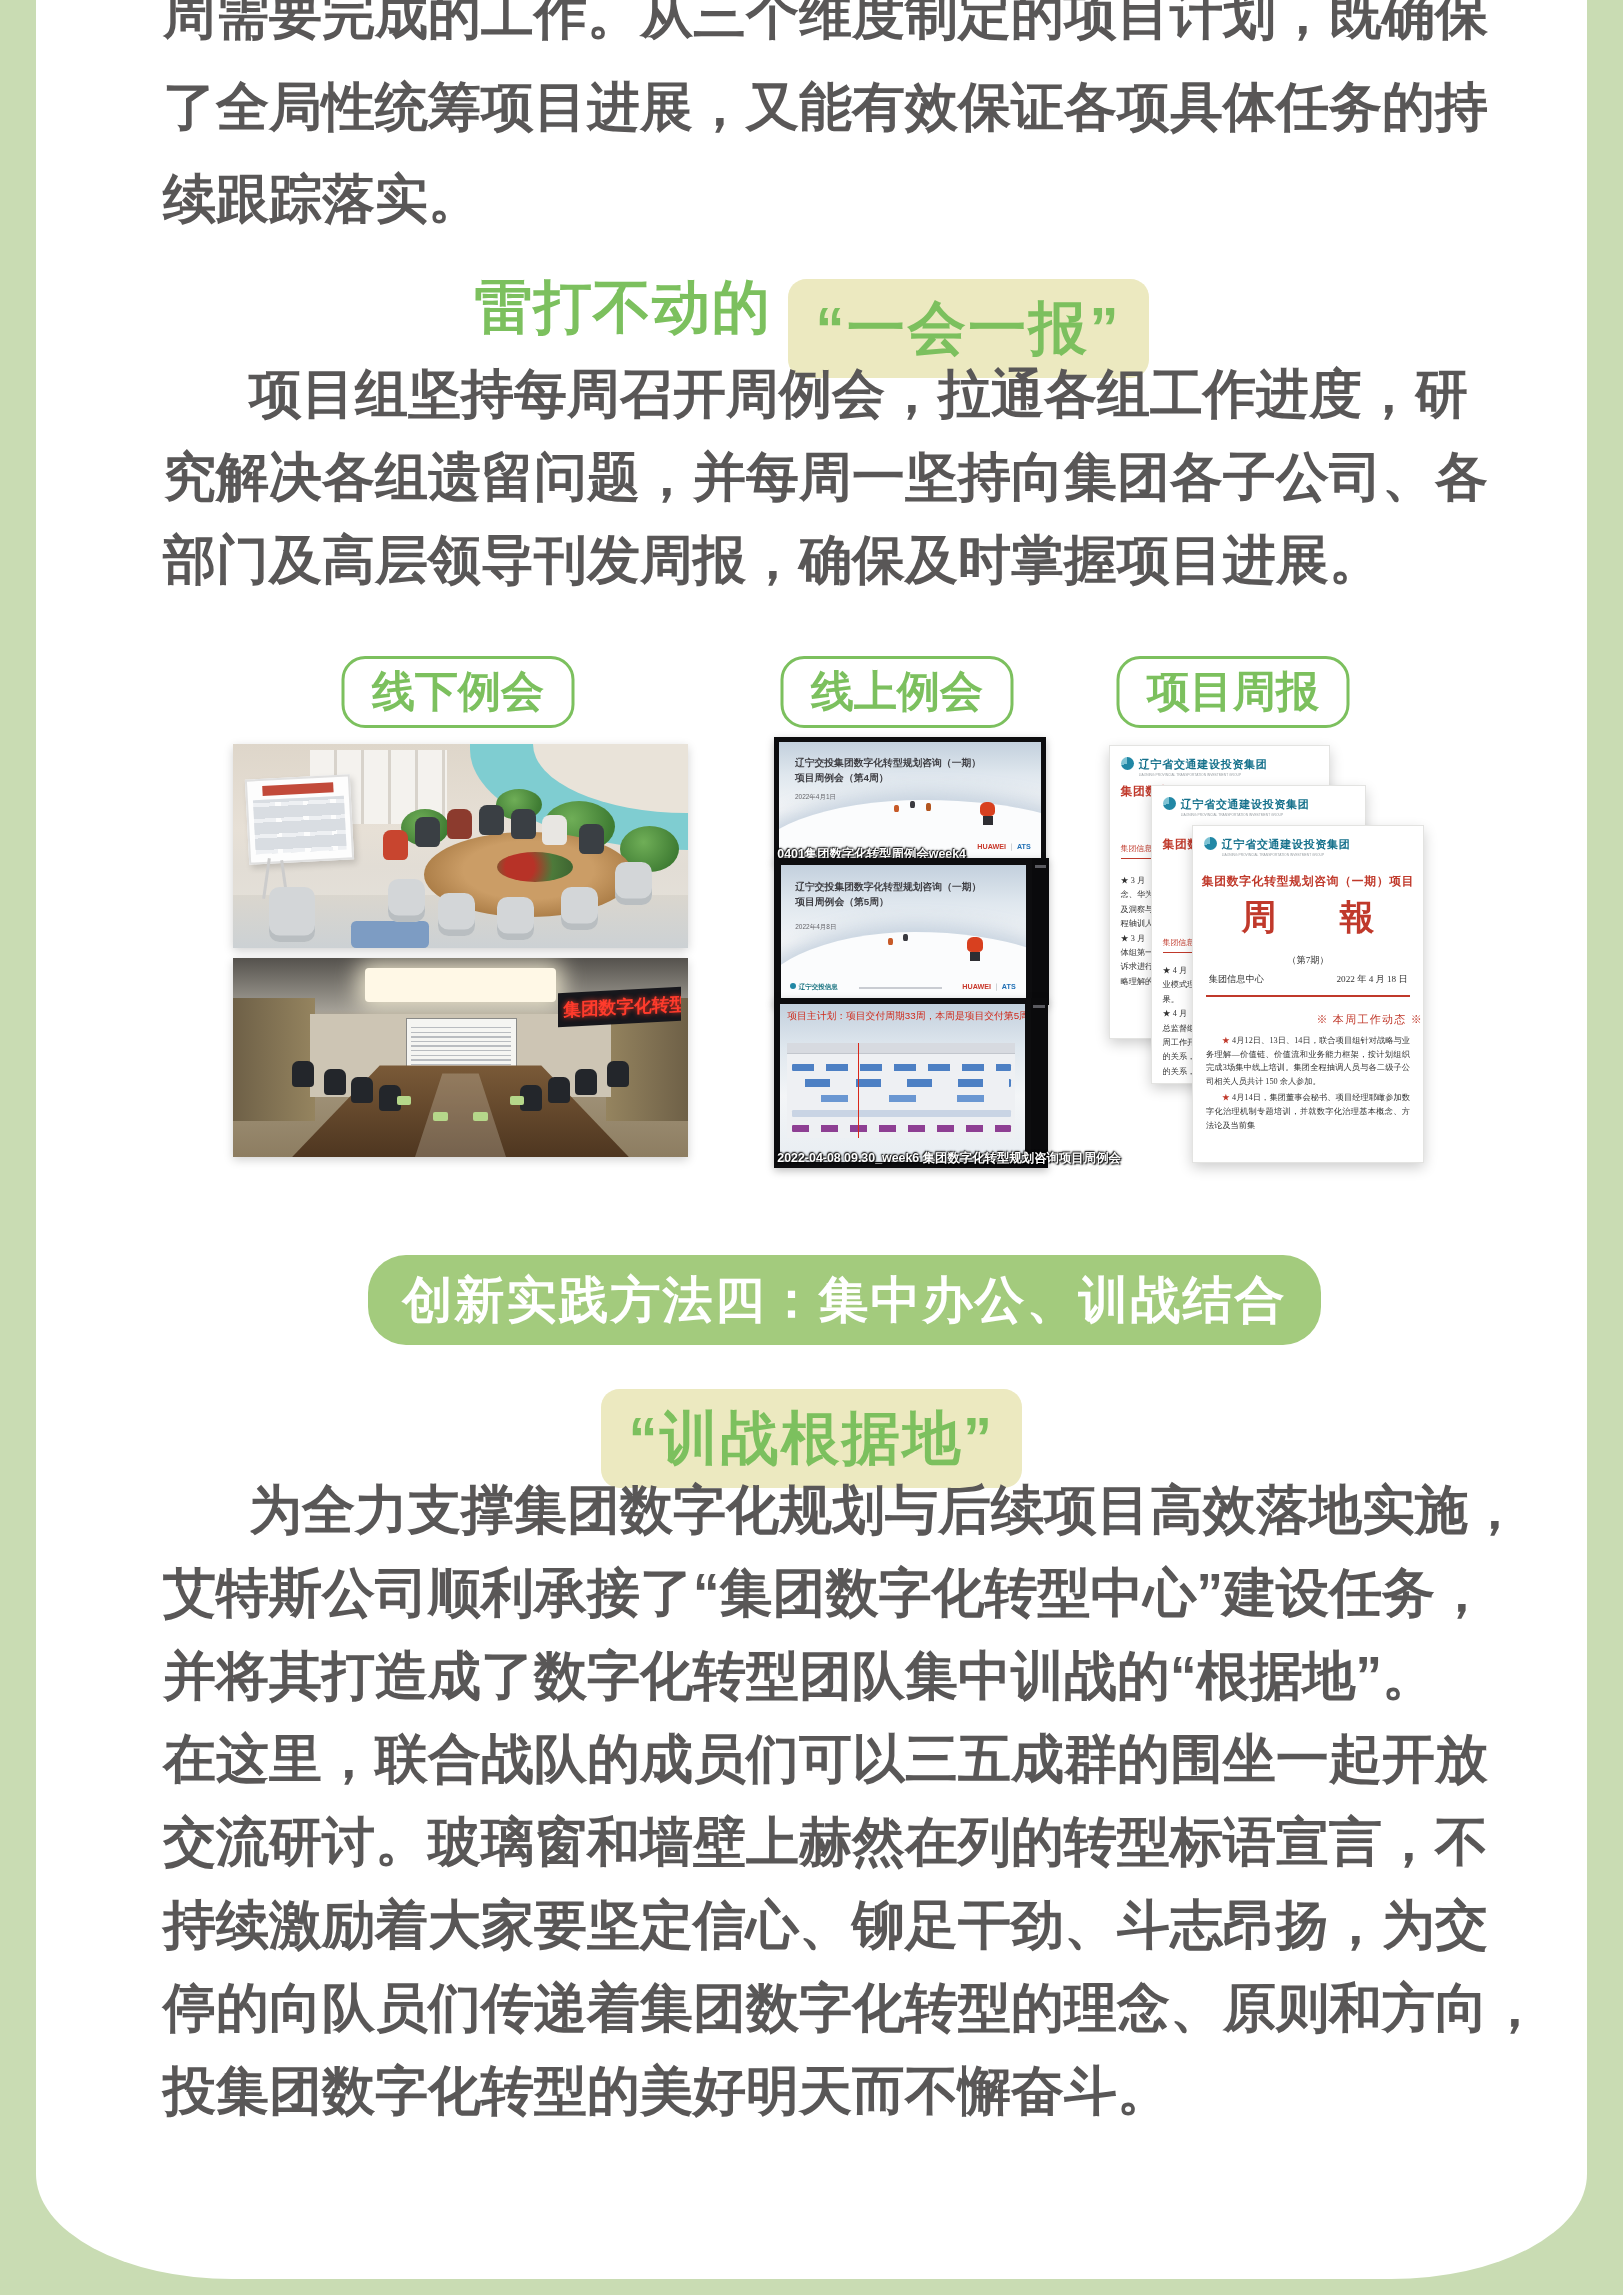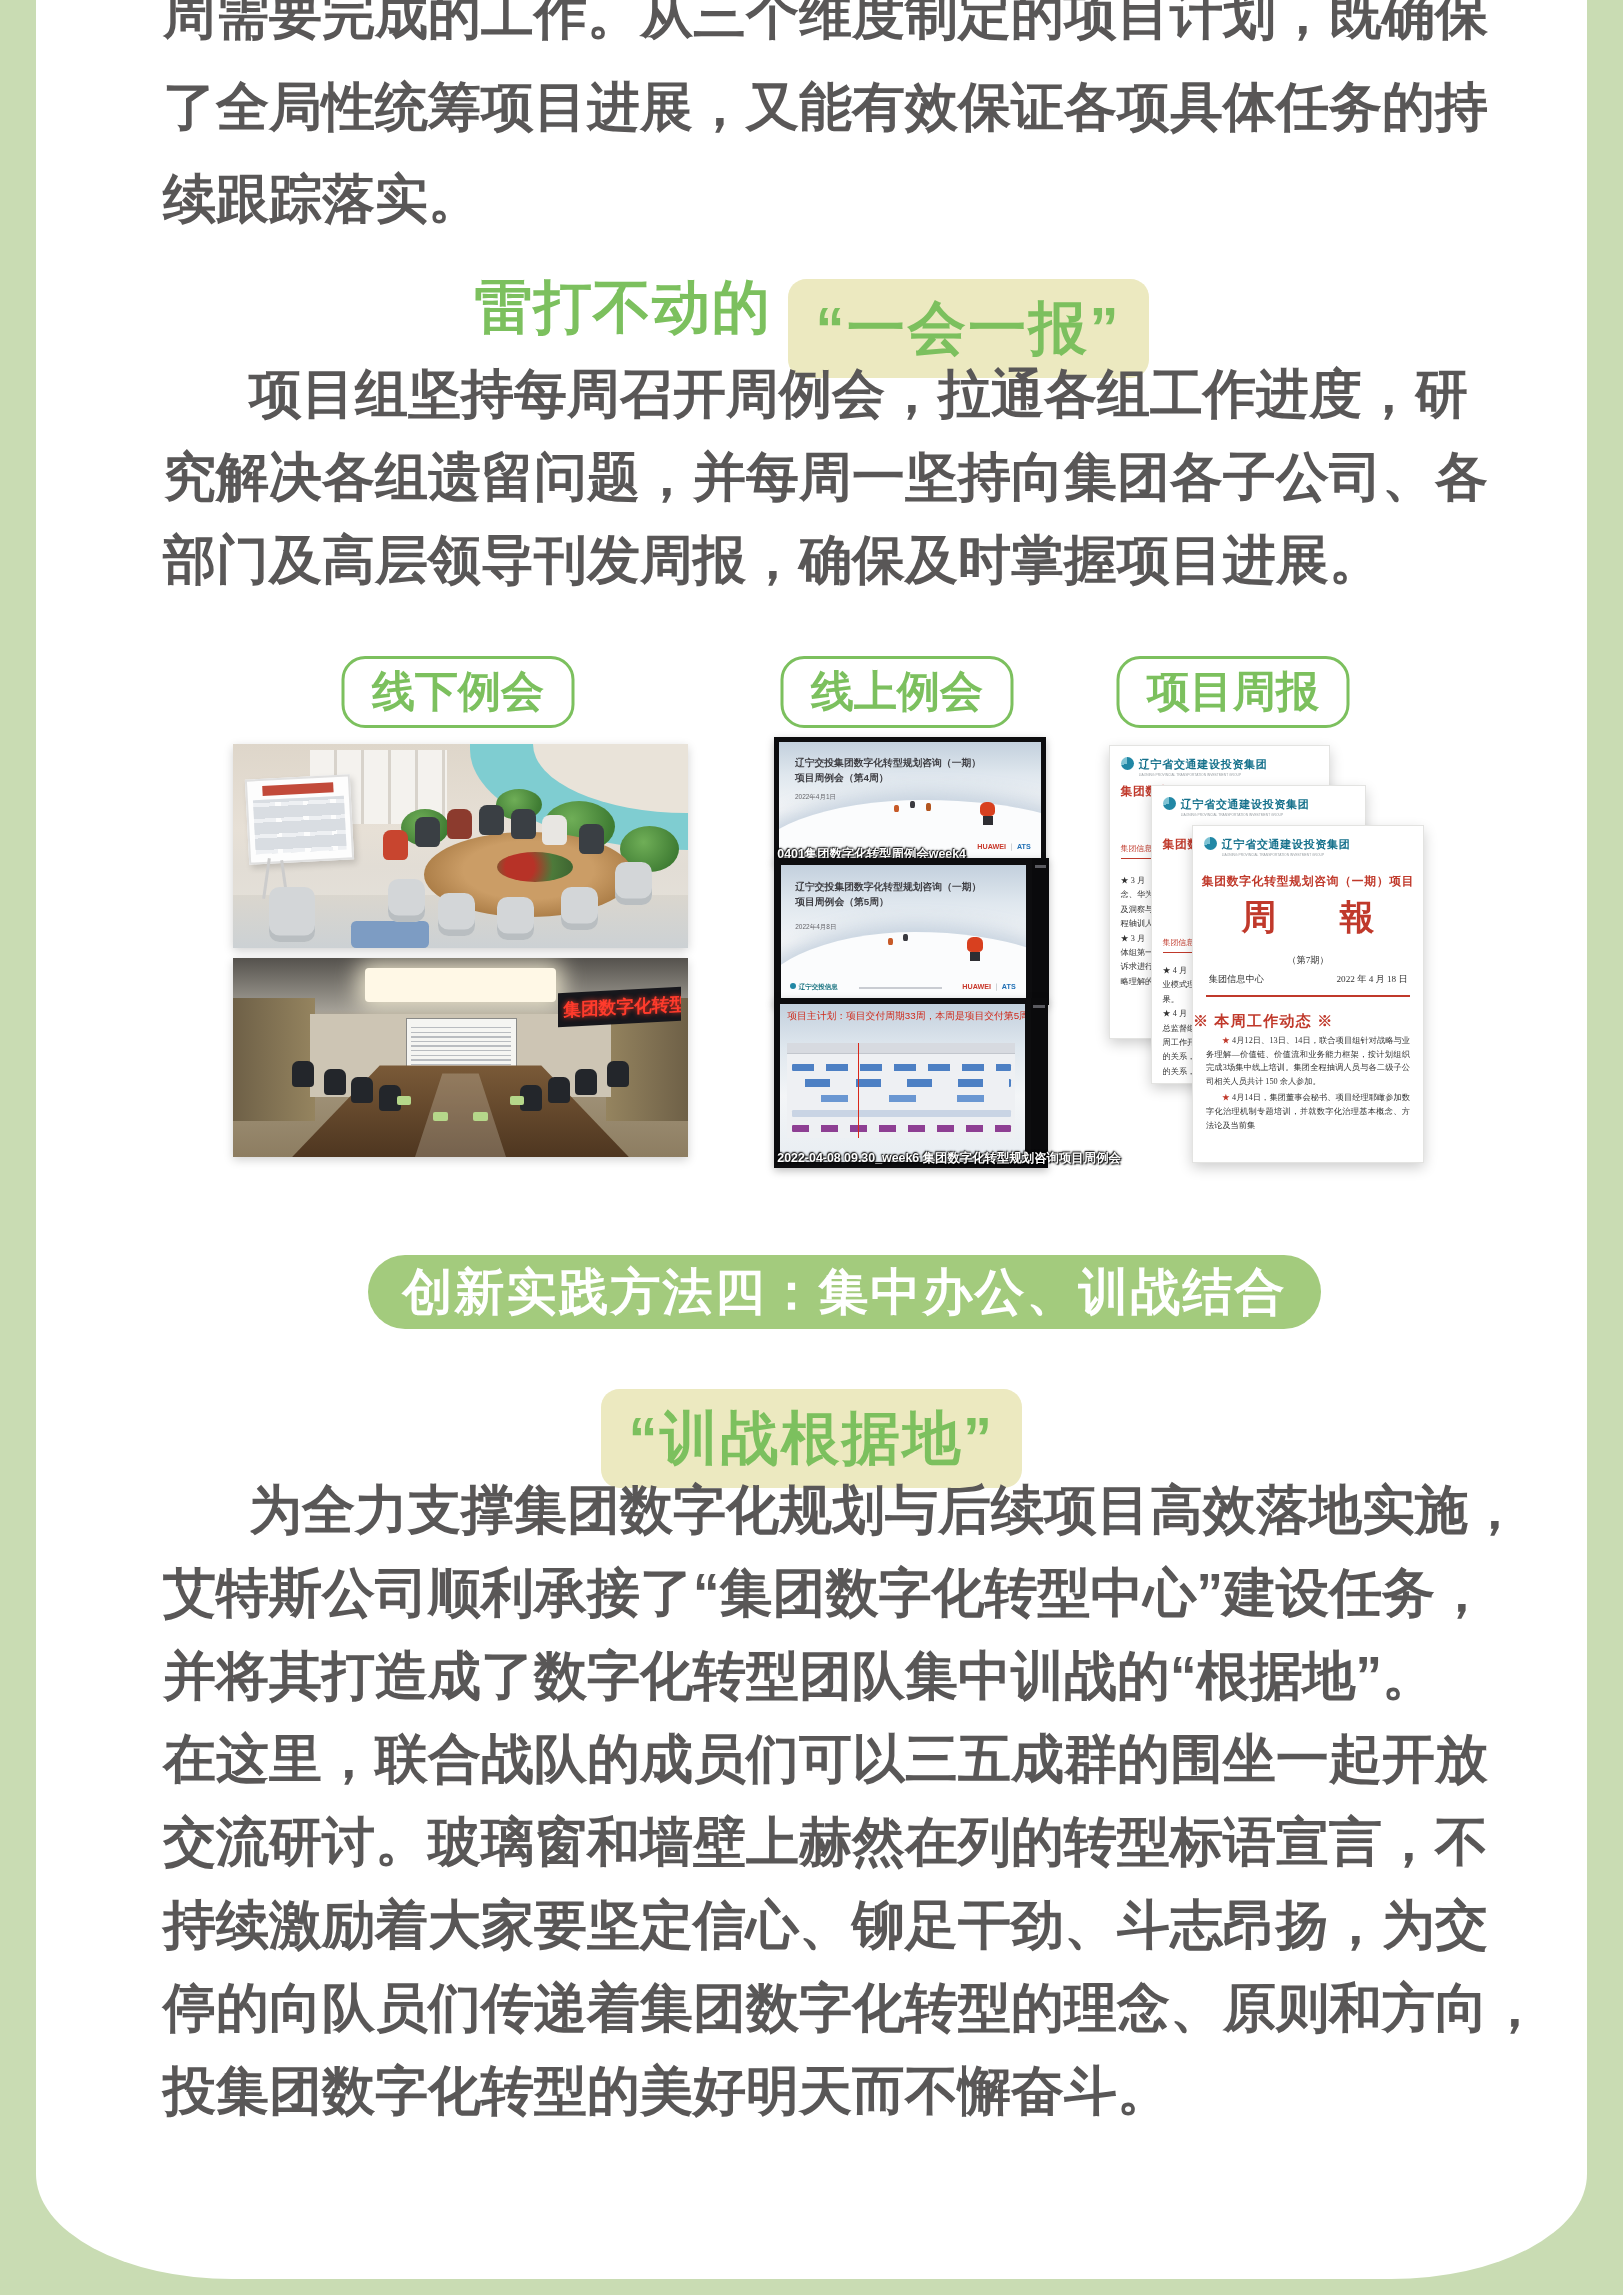--- a/index.html
+++ b/index.html
@@ -12,21 +12,21 @@
   .para{position:absolute;left:127px;width:1381px;color:#595757;font-size:53px;font-weight:600;}
   .para .line{white-space:nowrap;height:83px;line-height:83px;}
   .para.intro .line{height:92px;line-height:92px;}
   .para .line.indent{text-indent:86px;}
 
   .h-row{position:absolute;left:0;width:1551px;display:flex;justify-content:center;align-items:center;gap:17px;}
   .h-green{color:#7cc05e;font-size:58px;font-weight:800;letter-spacing:1.3px;white-space:nowrap;}
   .h-box{background:#ece9c0;border-radius:18.3px;padding:10.5px 27.5px;margin-top:42px;}
   .h-box .h-green{letter-spacing:2.6px;}
 
-  .banner{position:absolute;left:332px;top:1255px;width:953px;height:74px;background:#a3cb7d;
+  .banner{position:absolute;left:332px;top:1255px;width:953px;height:90px;background:#a3cb7d;
           border-radius:38px;display:flex;align-items:center;justify-content:center;}
   .banner span{color:#ffffff;font-size:50px;font-weight:800;letter-spacing:2px;white-space:nowrap;}
 
   
   .gallery{position:absolute;left:0;top:651px;width:1551px;height:530px;}
   .tag{position:absolute;top:5.2px;transform:translateX(-50%);border:3.9px solid #7cc05e;border-radius:23.6px;
        background:#fff;padding:3.9px 27.5px;color:#7cc05e;font-size:43px;font-weight:800;white-space:nowrap;}
   .tag1{left:422px;} .tag2{left:861px;} .tag3{left:1197px;}
 
   
@@ -138,21 +138,21 @@
        font-size:11.8px;white-space:nowrap;letter-spacing:0.7px;}
   .doc-back1 .doc-title{top:38px;text-align:left;left:10.5px;}
   .doc-back2 .doc-title{top:51px;text-align:left;left:10.5px;}
   .doc-front .doc-title{top:48px;}
   .big-row{position:absolute;left:0;top:68px;width:100%;display:flex;justify-content:center;gap:63px;
        color:#c0392b;font-size:35px;font-weight:800;}
   .issue{position:absolute;left:0;top:128px;width:100%;text-align:center;font-size:9.2px;color:#333;}
   .info-row{position:absolute;left:15.7px;top:147px;width:calc(100% - 31px);display:flex;justify-content:space-between;
        font-size:9.2px;color:#333;}
   .red-rule{position:absolute;left:13px;top:169px;width:calc(100% - 26px);height:2px;background:#c0392b;}
-  .doc-section{position:absolute;left:0;top:186px;width:100%;text-align:left;font-size:15px;font-weight:700;color:#c0392b;letter-spacing:1.3px;}
+  .doc-section{position:absolute;left:0;top:186px;width:100%;text-align:right;font-size:11px;font-weight:400;color:#c0392b;letter-spacing:1.3px;}
   .doc-body{position:absolute;left:13px;top:208px;width:calc(100% - 26px);font-size:8.2px;line-height:13.7px;color:#333;text-align:justify;}
   .doc-body p{margin:0 0 2.6px;text-indent:15.7px;}
   .star{color:#c0392b;}
   .sub-red{position:absolute;font-size:7.9px;color:#c0392b;border-bottom:1.3px solid #c0392b;padding-bottom:3.9px;white-space:nowrap;}
   .doc-back1 .sub-red{left:10.5px;top:97px;} .doc-back2 .sub-red{left:10.5px;top:151px;}
   .frag{position:absolute;left:10.5px;font-size:8.2px;line-height:14.4px;color:#333;white-space:nowrap;}
   .doc-back1 .frag{top:128px;} .doc-back2 .frag{top:178px;}
 </style>
 </head>
 <body>

